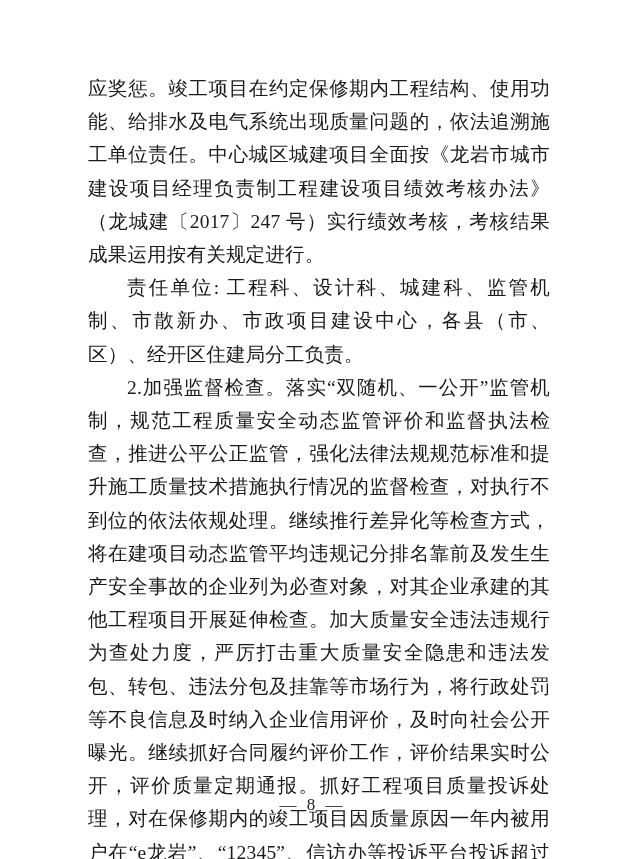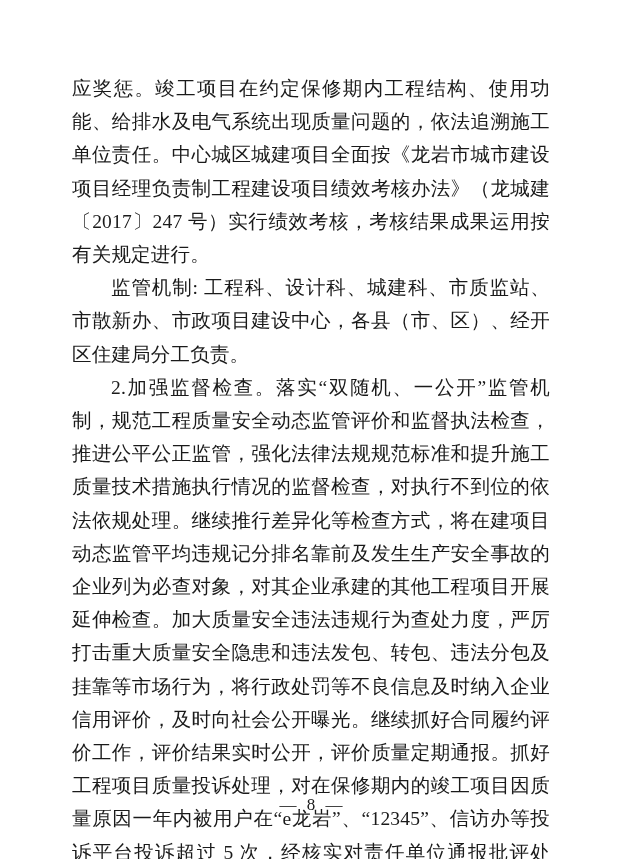--- a/index.html
+++ b/index.html
@@ -23,21 +23,21 @@
     left: 72px;
     top: 72px;
     width: 478px;
   }
   .para {
     font-size: 19.5px;
     line-height: 33.2px;
     color: #1a1a1a;
     text-align: justify;
     text-justify: inter-ideograph;
-    margin: 0 0 0 0;
+    margin: 0 0 0 16px;
     letter-spacing: 0.2px;
     font-family: "Liberation Serif", "DejaVu Serif", serif;
   }
   .indent {
     text-indent: 2em;
   }
   .bold-lead {
     font-weight: normal;
   }
   .footer {
@@ -53,20 +53,20 @@
   }
 </style>
 </head>
 <body>
 
 <div class="page">
   <div class="content">
 
     <p class="para">应奖惩。竣工项目在约定保修期内工程结构、使用功能、给排水及电气系统出现质量问题的，依法追溯施工单位责任。中心城区城建项目全面按《龙岩市城市建设项目经理负责制工程建设项目绩效考核办法》（龙城建〔2017〕247 号）实行绩效考核，考核结果成果运用按有关规定进行。</p>
 
-    <p class="para indent">监管机制: 工程科、设计科、城建科、市质监站、市散新办、市政项目建设中心，各县（市、区）、经开区住建局分工负责。</p>
+    <p class="para indent">责任单位: 工程科、设计科、城建科、监管机制、市散新办、市政项目建设中心，各县（市、区）、经开区住建局分工负责。</p>
 
     <p class="para indent"><span class="bold-lead">2.加强监督检查。</span><span>落实“双随机、一公开”监管机制，规范工程质量安全动态监管评价和监督执法检查，推进公平公正监管，强化法律法规规范标准和提升施工质量技术措施执行情况的监督检查，对执行不到位的依法依规处理。继续推行差异化等检查方式，将在建项目动态监管平均违规记分排名靠前及发生生产安全事故的企业列为必查对象，对其企业承建的其他工程项目开展延伸检查。加大质量安全违法违规行为查处力度，严厉打击重大质量安全隐患和违法发包、转包、违法分包及挂靠等市场行为，将行政处罚等不良信息及时纳入企业信用评价，及时向社会公开曝光。继续抓好合同履约评价工作，评价结果实时公开，评价质量定期通报。抓好工程项目质量投诉处理，对在保修期内的竣工项目因质量原因一年内被用户在“e龙岩”、“12345”、信访办等投诉平台投诉超过 5 次，经核实对责任单位通报批评处理。</span></p>
 
   </div>
 
   <div class="footer">— 8 —</div>
 </div>
 
 </body></html>

